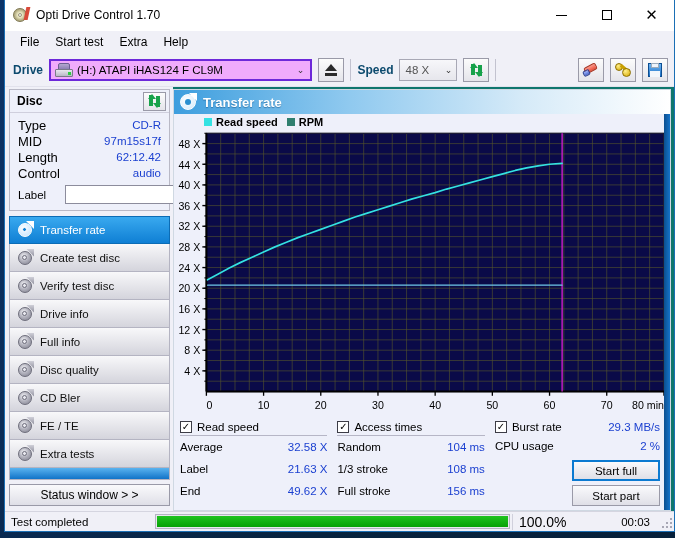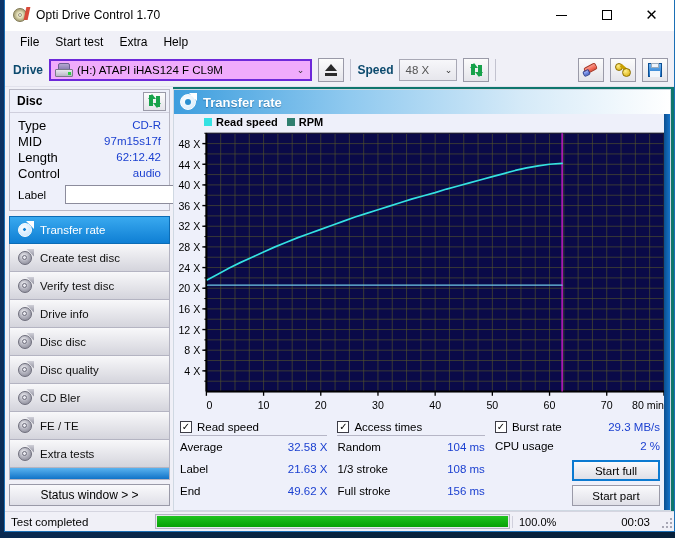--- a/index.html
+++ b/index.html
@@ -296,21 +296,21 @@
   
   .statusbar {
     height:20px; flex:none; display:flex; align-items:center;
     background:#f0f0f7; border-top:1px solid #d5d5e0; padding-left:6px; gap:0;
   }
   .status-text { font-size:11.5px; color:#000; width:144px; flex:none; }
   .progress-outer {
     flex:1; height:15px; background:#e8e8ee; border:1px solid #b4b4c2; padding:1px; min-width:0;
   }
   .progress-inner { height:100%; background:linear-gradient(#1fc31f,#05a105); }
-  .status-pct { width:74px; flex:none; text-align:left; padding-left:6px; font-size:11px; color:#000;
+  .status-pct { width:74px; flex:none; text-align:left; padding-left:6px; font-size:14px; color:#000;
     border-left:1px solid #d0d0dc; margin-left:2px; }
   .status-time { width:72px; flex:none; text-align:right; padding-right:8px; font-size:11.5px; color:#000; }
   .grip { width:14px; flex:none; height:12px; position:relative; margin-right:2px; }
   .grip i { position:absolute; width:2px; height:2px; background:#a7a7b5; }
 </style>
 </head>
 <body>
 
 <div class="desktop">
 <div class="window">
@@ -472,21 +472,21 @@
                 <span class="dart"></span>
               </span>
           <span class="nav-label">Drive info</span>
         </div>
         <div class="navitem">
           <span class="nav-ic">
                 <span class="ring"></span>
                 <span class="hub"></span>
                 <span class="dart"></span>
               </span>
-          <span class="nav-label">Disc disc</span>
+          <span class="nav-label">Full info</span>
         </div>
         <div class="navitem">
           <span class="nav-ic">
                 <span class="ring"></span>
                 <span class="hub"></span>
                 <span class="dart"></span>
               </span>
           <span class="nav-label">Disc quality</span>
         </div>
         <div class="navitem">

